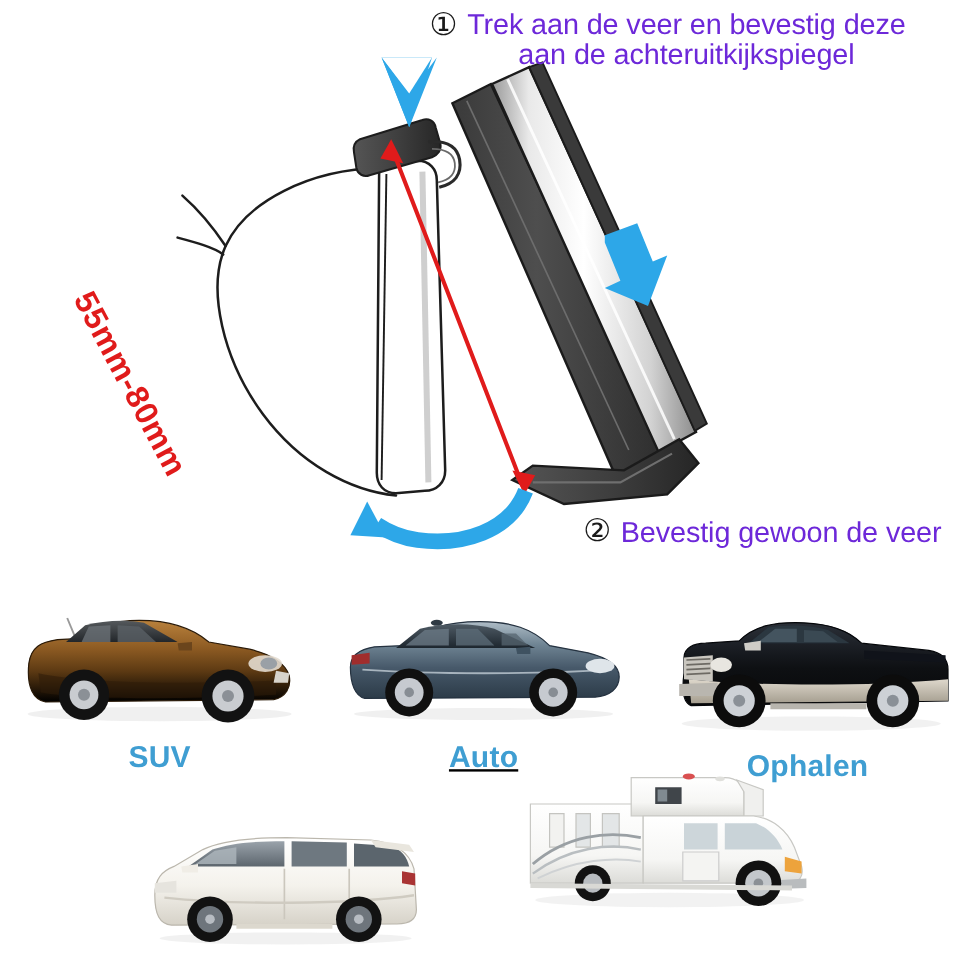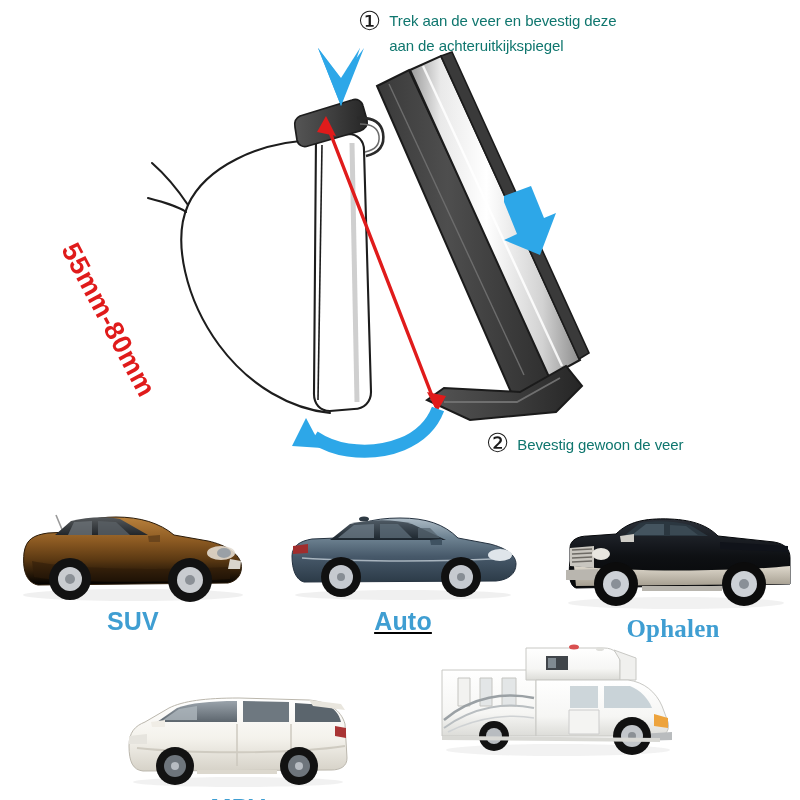--- a/index.html
+++ b/index.html
@@ -10,22 +10,22 @@
   }
   #page{position:relative;width:800px;height:800px;background:#fff;}
 
   
   .step{position:absolute;display:flex;align-items:flex-start;gap:8px;}
   .step-num{
     font-family:"DejaVu Sans", sans-serif;
     font-size:26px;line-height:1;color:#1a1a1a;flex:none;
   }
   .step-text{
-    font-size:15px;line-height:25px;color:#0f766e;
-    letter-spacing:-0.1px;white-space:pre-line;
+    font-size:24px;line-height:25px;color:#6d28d9;
+    letter-spacing:-0.1px;white-space:pre-line;text-align:center;
   }
   #step1{left:358px;top:8px;}
   #step2{left:486px;top:430px;}
   #step2 .step-text{line-height:30px;}
 
   
   #measure{
     position:absolute;left:82px;top:238px;width:190px;
     color:#e01b1b;font-weight:bold;font-size:27px;
     letter-spacing:0.5px;
@@ -34,21 +34,21 @@
   }
 
   
   #diagram{position:absolute;left:0;top:0;width:800px;height:490px;}
 
   
   .v-cell{position:absolute;text-align:center;}
   .v-art{position:relative;margin:0 auto;}
   .v-label{
     color:#3f9ed2;font-weight:bold;font-size:25px;
-    letter-spacing:0.2px;margin-top:2px;
+    letter-spacing:0.2px;margin-top:12px;
   }
   .v-svg{display:block;}
 </style>
 </head>
 <body>
 
 <div id="page">
 
   <svg id="diagram" viewBox="0 0 800 490">
     <defs>
@@ -239,21 +239,21 @@
         <circle cx="183" cy="77" r="4" fill="#878d94"></circle>
 
         <path d="M152,40 L164,39 L164,45 L153,45 Z" fill="#3f5261"></path>
 
         <ellipse cx="86" cy="19" rx="5" ry="2.5" fill="#2f3a44"></ellipse>
       </svg>
     </div>
     <div class="v-label">Auto</div>
   </div>
 
-  <div class="v-cell" style="left:548px;top:506px;width:250px;font-family:Liberation Serif, serif;">
+  <div class="v-cell" style="left:548px;top:506px;width:250px;">
     <div class="v-art">
       <svg class="v-svg" width="250" height="107" viewBox="0 0 250 107">
         <defs>
           <linearGradient id="pkBody" x1="0" y1="0" x2="0" y2="1">
             <stop offset="0%" stop-color="#2b3038"></stop>
             <stop offset="40%" stop-color="#15181d"></stop>
             <stop offset="55%" stop-color="#0e1013"></stop>
             <stop offset="100%" stop-color="#070809"></stop>
           </linearGradient>
           <linearGradient id="pkLower" x1="0" y1="0" x2="0" y2="1">

